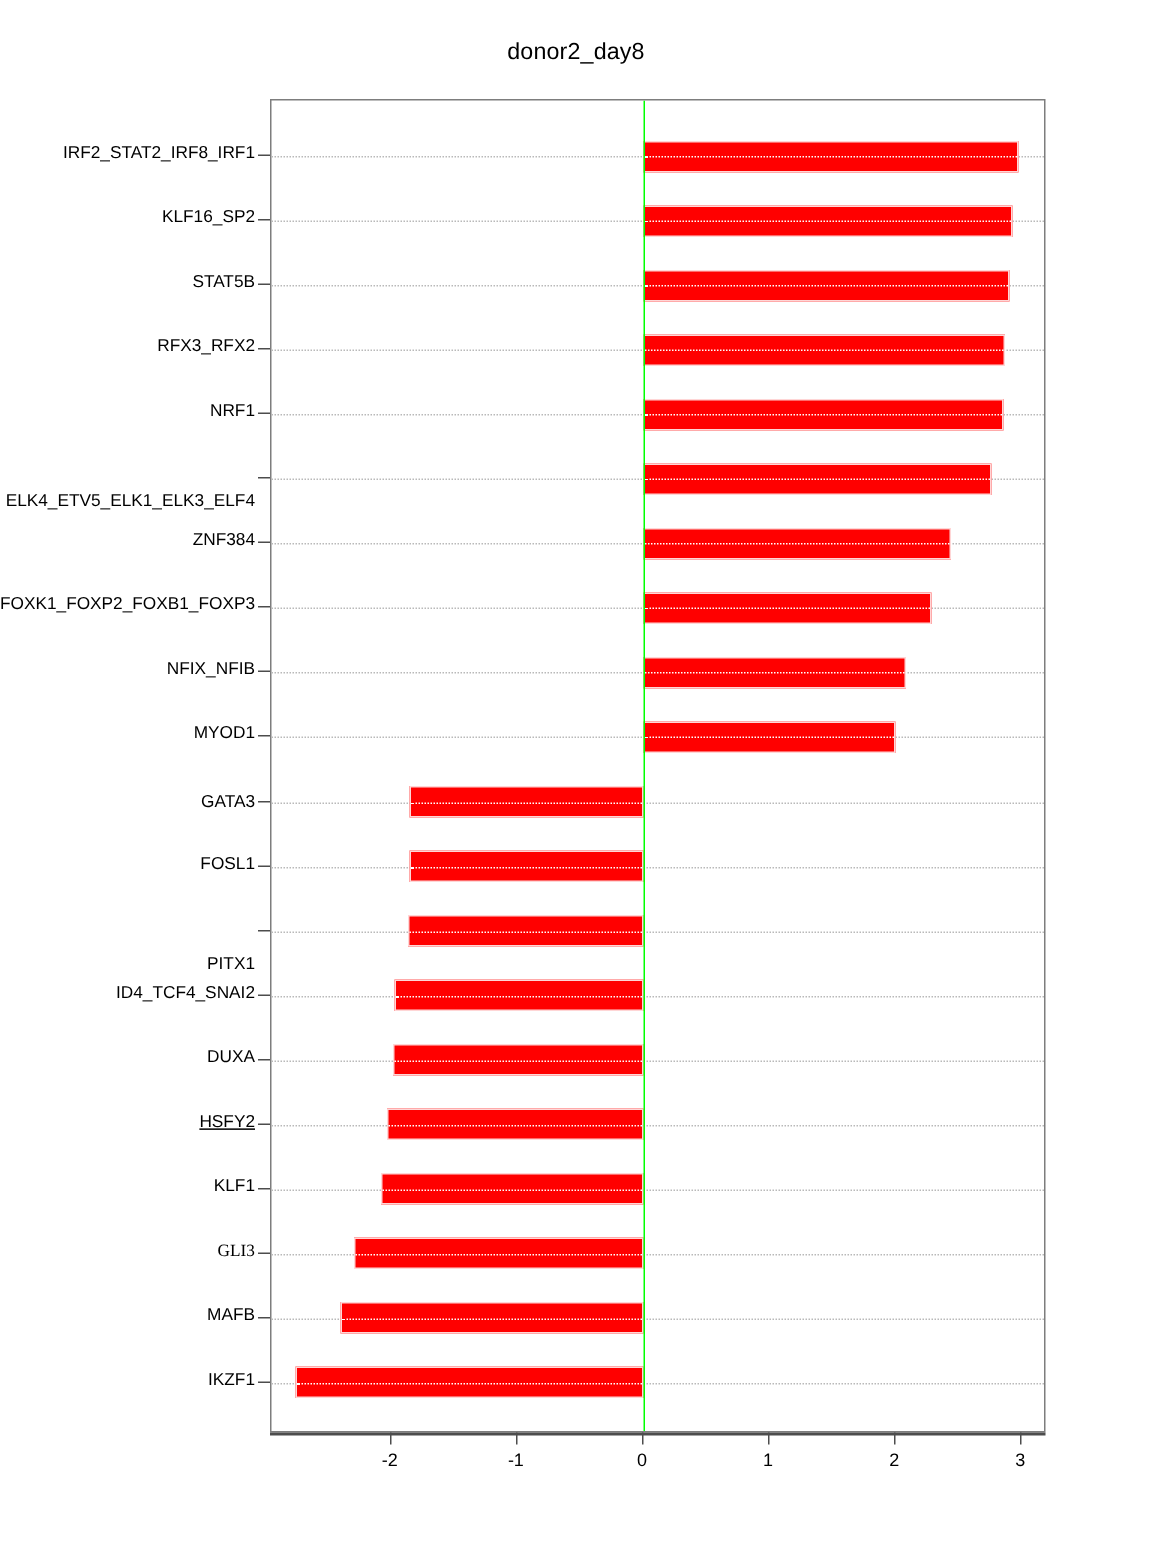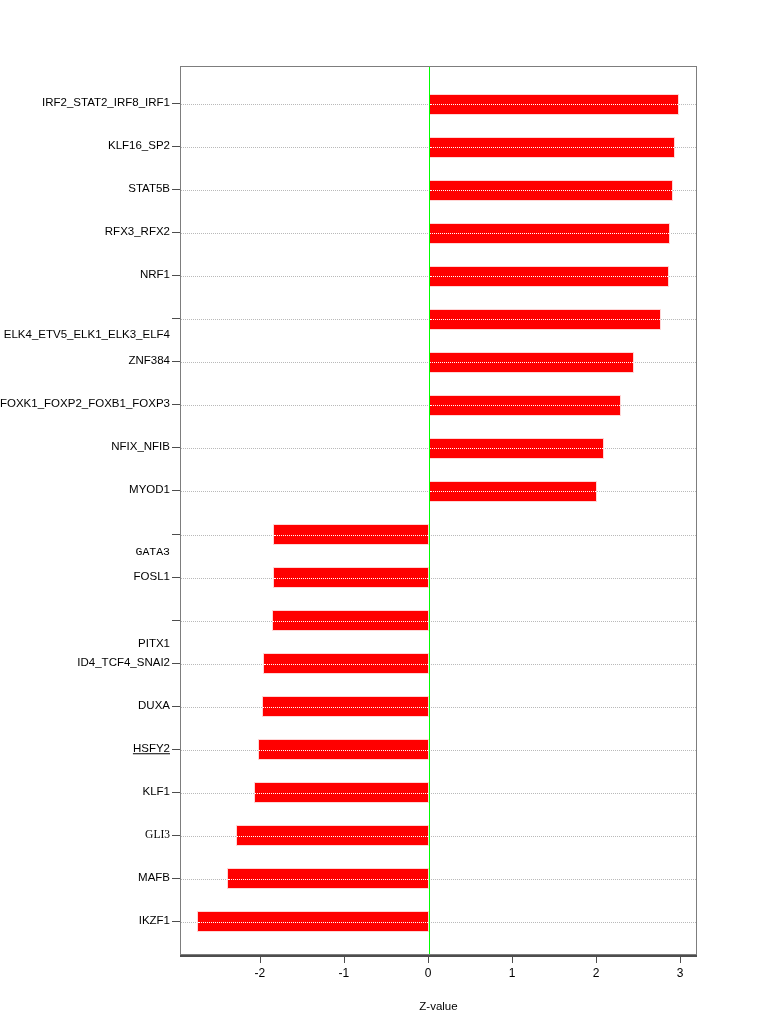--- a/index.html
+++ b/index.html
@@ -151,33 +151,34 @@
     text-align: center;
     font-size: 11.5px;
     color: #000;
   }
 </style>
 </head>
 <body>
 
 <div id="figure">
 
+  <div id="chart-title">donor2_day8</div>
 
   <div id="y-axis-labels">
       <div class="y-tick-label" style="top: 37px;">IRF2_STAT2_IRF8_IRF1</div>
       <div class="y-tick-label" style="top: 80.05px;">KLF16_SP2</div>
       <div class="y-tick-label" style="top: 123.1px;">STAT5B</div>
       <div class="y-tick-label" style="top: 166.15px;">RFX3_RFX2</div>
       <div class="y-tick-label" style="top: 209.2px;">NRF1</div>
       <div class="y-tick-label" style="top: 269px;">ELK4_ETV5_ELK1_ELK3_ELF4</div>
       <div class="y-tick-label" style="top: 295.3px;">ZNF384</div>
       <div class="y-tick-label" style="top: 338.35px;">FOXK1_FOXP2_FOXB1_FOXP3</div>
       <div class="y-tick-label" style="top: 381.4px;">NFIX_NFIB</div>
       <div class="y-tick-label" style="top: 424.45px;">MYOD1</div>
-      <div class="y-tick-label" style="top: 486px; font-family: Liberation Mono, monospace;">GATA3</div>
+      <div class="y-tick-label" style="top: 470px;">GATA3</div>
       <div class="y-tick-label" style="top: 510.55px;">FOSL1</div>
       <div class="y-tick-label" style="top: 553.6px; margin-top: 24px;">PITX1</div>
       <div class="y-tick-label" style="top: 596.65px;">ID4_TCF4_SNAI2</div>
       <div class="y-tick-label" style="top: 639.7px;">DUXA</div>
       <div class="y-tick-label" style="top: 682.75px; text-decoration: underline;">HSFY2</div>
       <div class="y-tick-label" style="top: 725.8px;">KLF1</div>
       <div class="y-tick-label" style="top: 768.85px; font-family: Liberation Serif, serif;">GLI3</div>
       <div class="y-tick-label" style="top: 811.9px;">MAFB</div>
       <div class="y-tick-label" style="top: 854.95px; padding-left: 12px;">IKZF1</div>
     </div>
@@ -303,16 +304,15 @@
         <div class="x-tick-label" style="left: 163.927px;">-1</div>
         <div class="x-tick-mark" style="left: 247.992px;"></div>
         <div class="x-tick-label" style="left: 247.992px;">0</div>
         <div class="x-tick-mark" style="left: 332.057px;"></div>
         <div class="x-tick-label" style="left: 332.057px;">1</div>
         <div class="x-tick-mark" style="left: 416.122px;"></div>
         <div class="x-tick-label" style="left: 416.122px;">2</div>
         <div class="x-tick-mark" style="left: 500.187px;"></div>
         <div class="x-tick-label" style="left: 500.187px;">3</div>
       </div>
-    <div id="x-axis-title">Z-value</div>
   </div>
 
 </div>
 
 </body></html>

